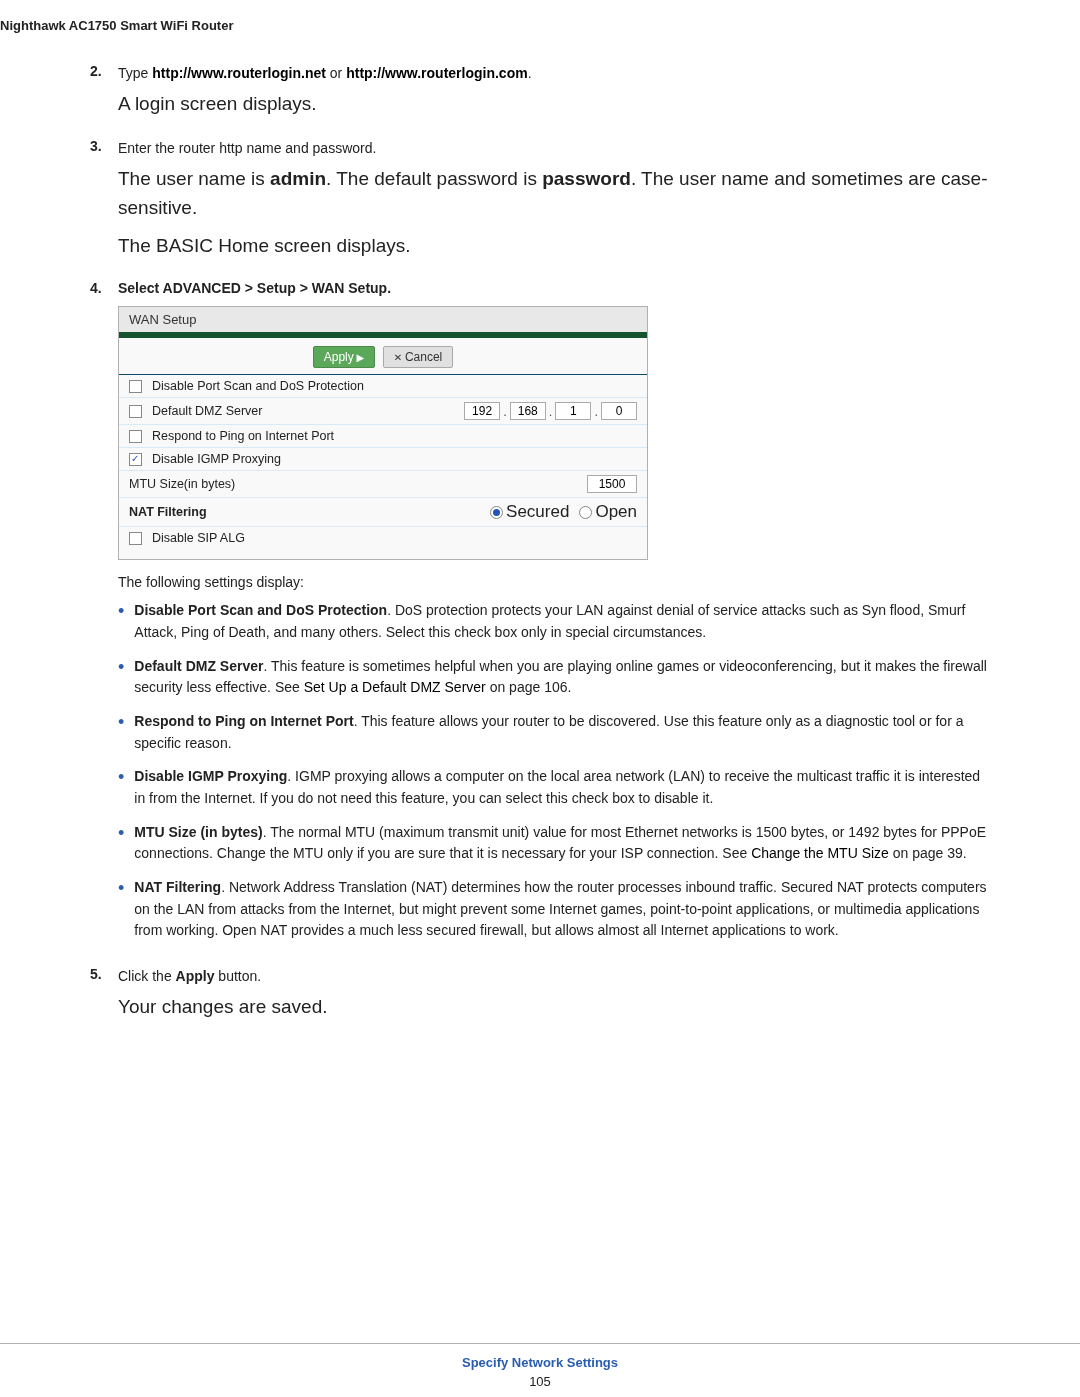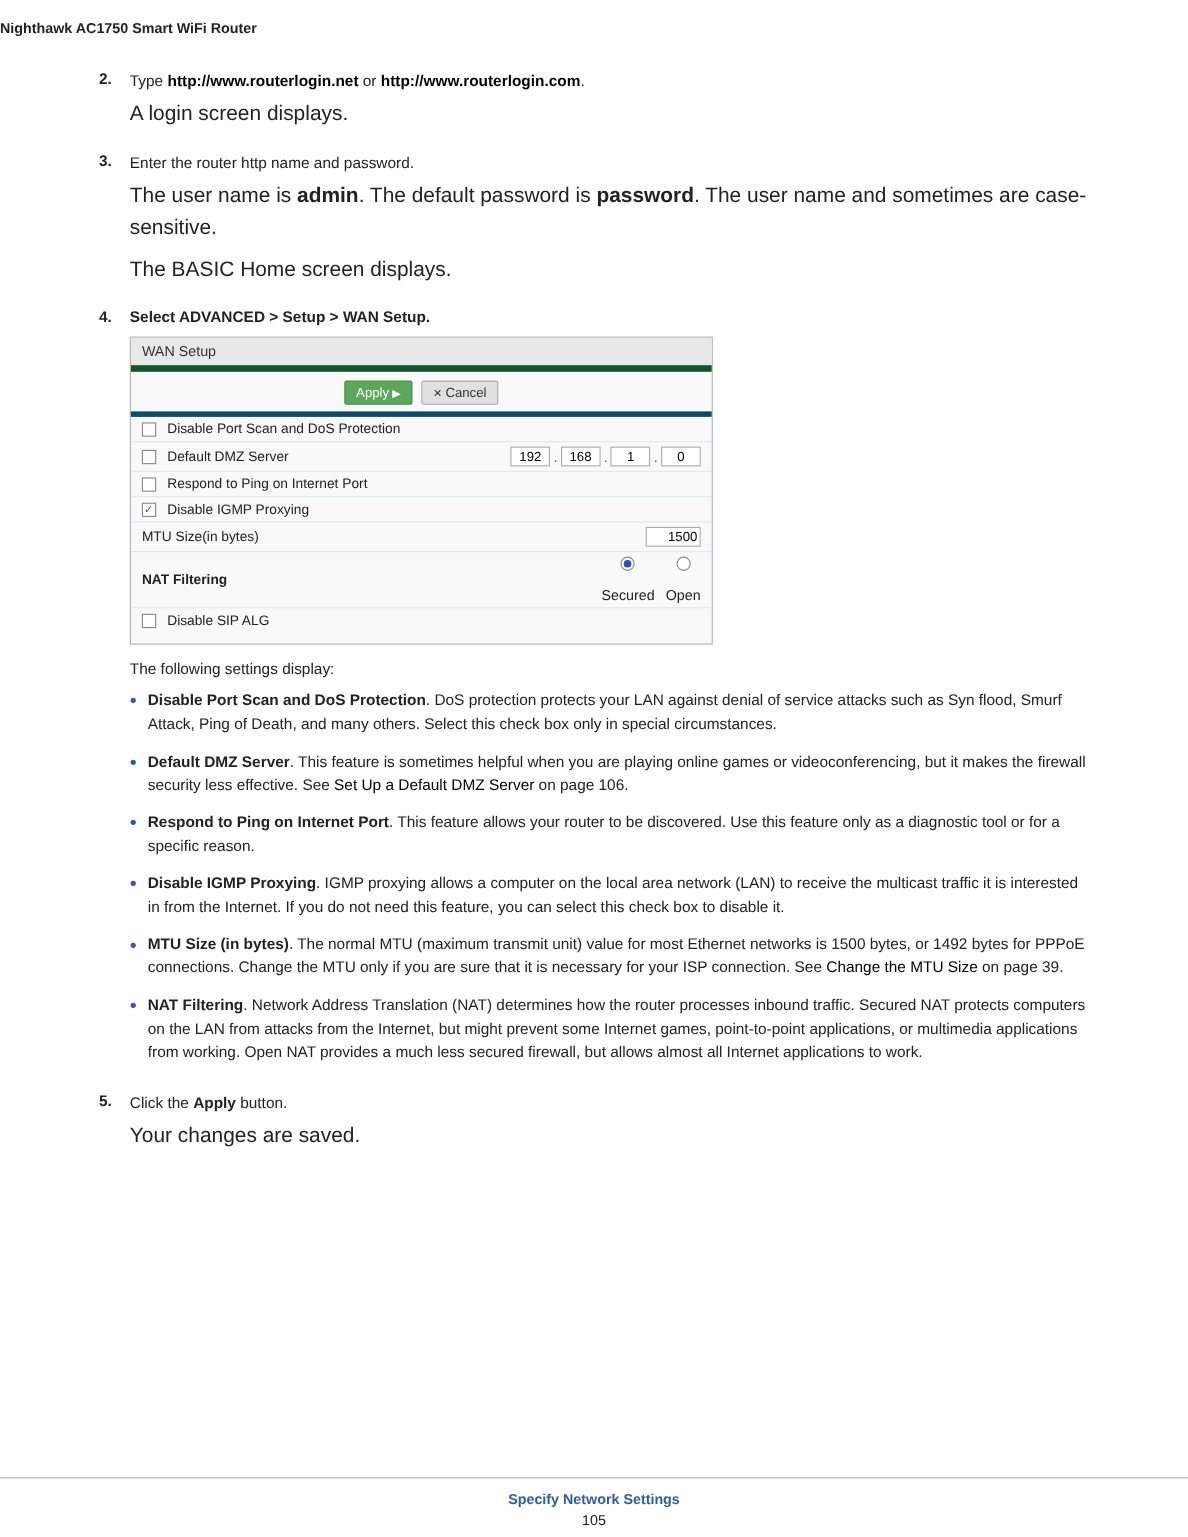--- a/index.html
+++ b/index.html
@@ -79,21 +79,21 @@
       background: #e8e8e8;
       border-bottom: 6px solid #14532d;
       padding: 5px 10px;
       font-size: 13px;
       color: #333;
       font-weight: normal;
     }
     .wan-setup-buttons {
       text-align: center;
       padding: 8px 0 6px 0;
-      border-bottom: 5px solid #0c4a6e;
+      border-bottom: 1px solid #0c4a6e;
     }
     .btn-apply {
       background: #5ba85b;
       color: #fff;
       border: 1px solid #4a8a4a;
       padding: 3px 10px;
       font-size: 12px;
       cursor: pointer;
       margin-right: 4px;
       border-radius: 2px;
@@ -166,21 +166,21 @@
       padding: 1px 2px;
       background: #fff;
     }
     .ip-dot {
       font-size: 13px;
       color: #555;
     }
     .mtu-input {
       width: 50px;
       border: 1px solid #aaa;
-      text-align: right;
+      text-align: center;
       font-size: 12px;
       padding: 1px 2px;
       background: #fff;
     }
     .nat-row {
       display: flex;
       align-items: center;
       padding: 4px 10px;
       border-bottom: 1px solid #d8eaf5;
       font-size: 12.5px;
@@ -190,23 +190,22 @@
       flex: 1;
     }
     .radio-group {
       display: flex;
       align-items: center;
       gap: 10px;
     }
     .radio-item {
       display: flex;
       align-items: center;
-      gap: 14px;
-      font-size: 13px;
-      flex-direction: column;
+      gap: 3px;
+      font-size: 17px;
     }
     .radio-fake {
       width: 13px;
       height: 13px;
       border-radius: 50%;
       border: 1px solid #888;
       background: #fff;
       display: inline-block;
       position: relative;
     }

